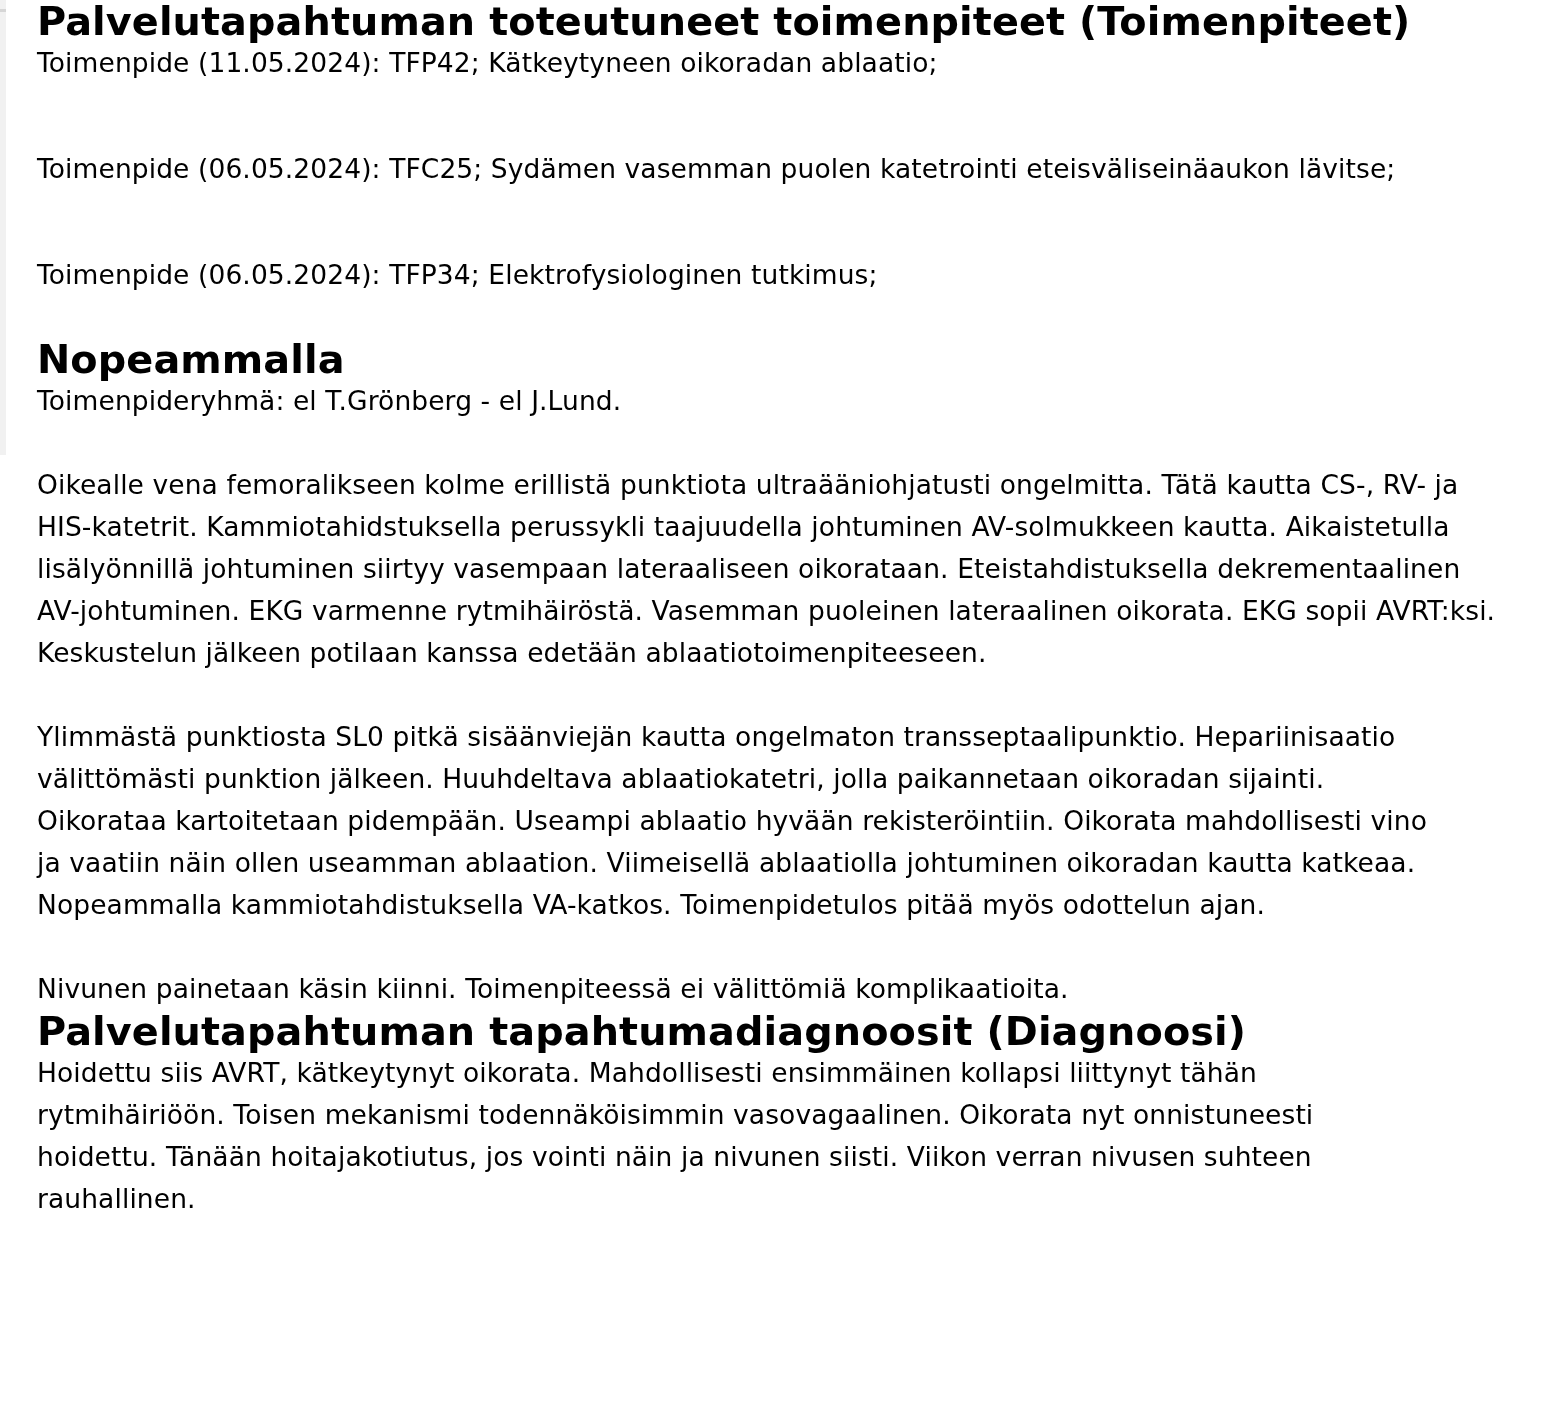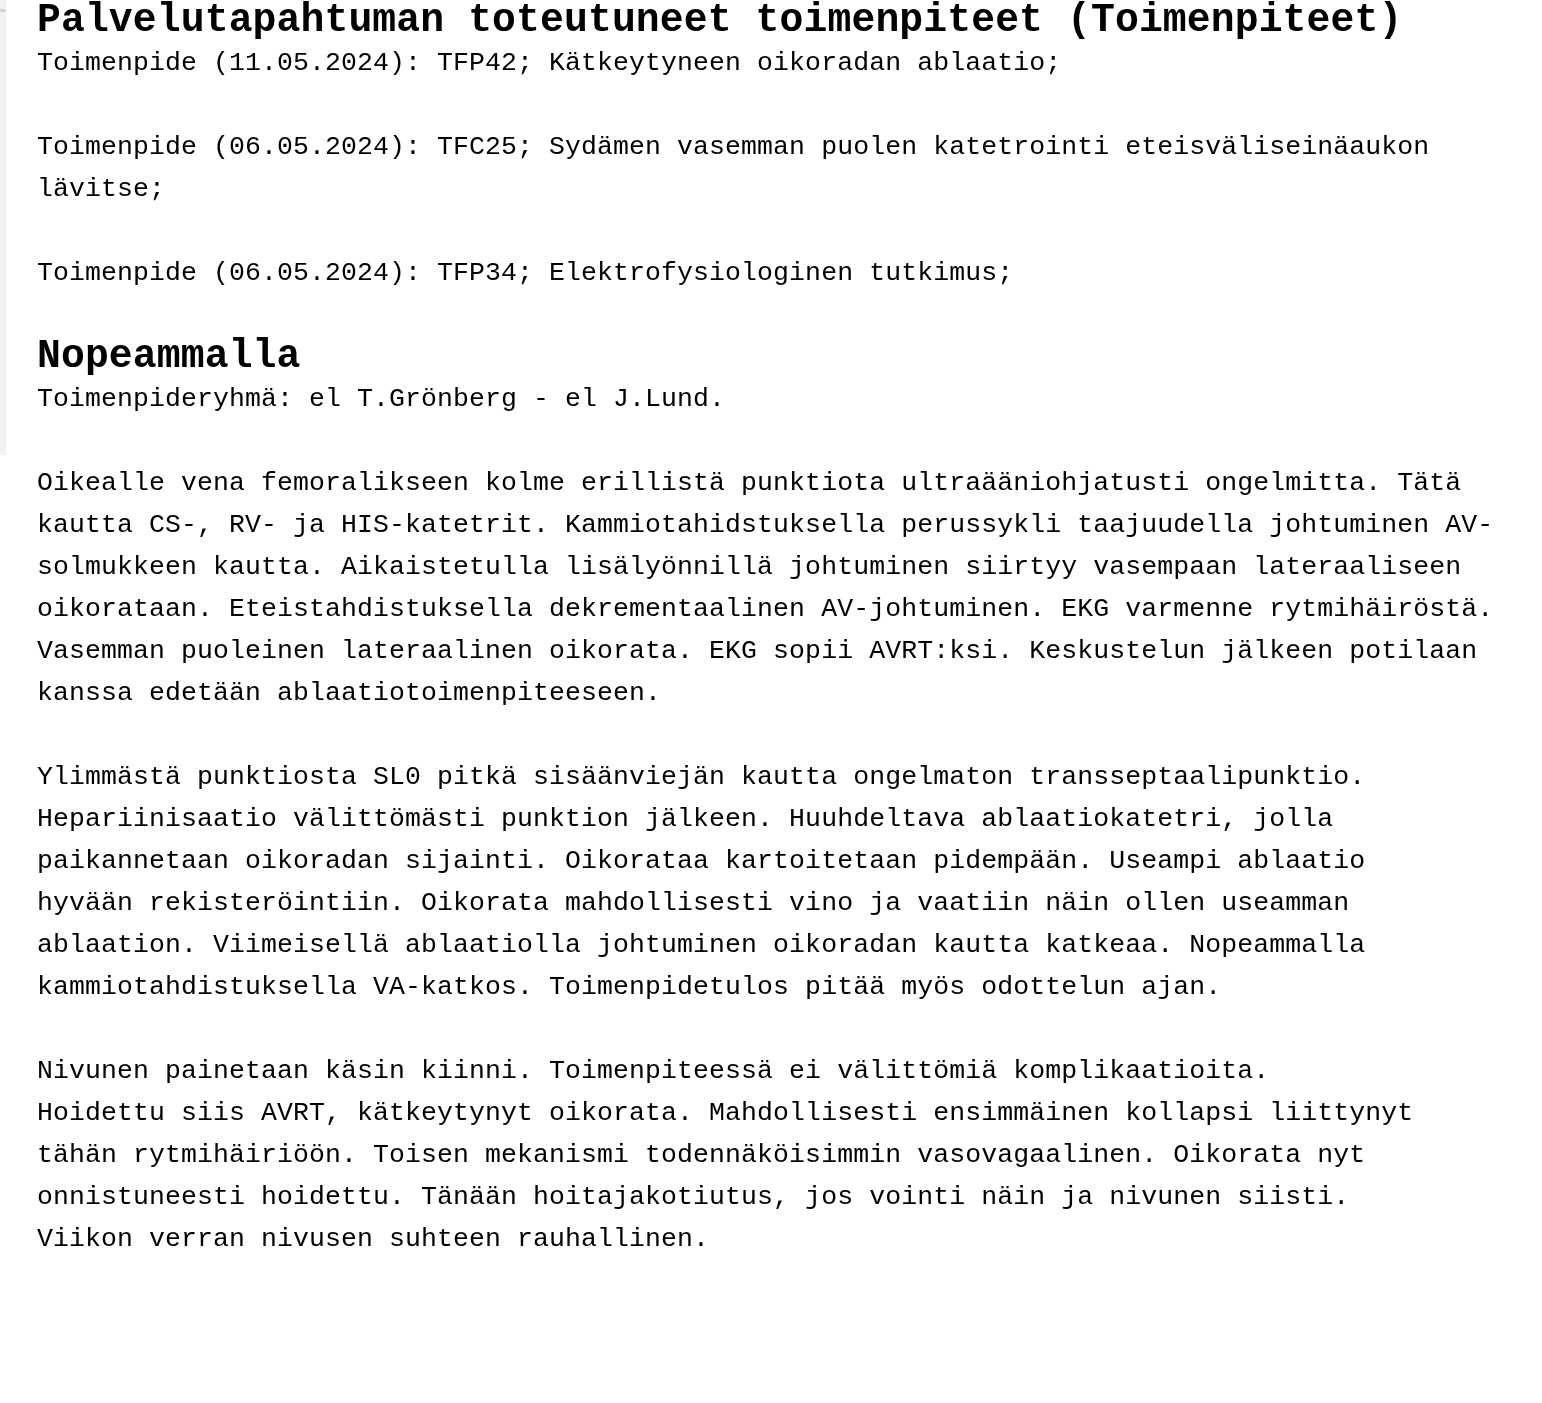--- a/index.html
+++ b/index.html
@@ -32,34 +32,33 @@
       background: #d6d6d6;
     }
     .doc {
       position: absolute;
       left: 37px;
       top: 0;
       width: 1470px;
       font-size: 26.5px;
       line-height: 42px;
       letter-spacing: 0.1px;
-      font-family: Liberation Mono, monospace;
     }
     .line, .heading, .para {
       margin: 0;
       white-space: normal;
     }
     .heading {
       font-weight: bold;
     }
     .blank {
       height: 42px;
     }
     .proc-list .item + .item {
-      margin-top: 42px;
+      margin-top: 64px;
     }
   </style>
 </head>
 <body>
 
 <div class="side-strip">
   <div class="tick"></div>
 </div>
 
 <main class="doc">
@@ -80,19 +79,20 @@
     <p class="line">Toimenpideryhmä: el T.Grönberg - el J.Lund.</p>
     <div class="blank"></div>
     <p class="para">Oikealle vena femoralikseen kolme erillistä punktiota ultraääniohjatusti ongelmitta. Tätä kautta CS-, RV- ja HIS-katetrit. Kammiotahidstuksella perussykli taajuudella johtuminen AV-solmukkeen kautta. Aikaistetulla lisälyönnillä johtuminen siirtyy vasempaan lateraaliseen oikorataan. Eteistahdistuksella dekrementaalinen AV-johtuminen. EKG varmenne rytmihäiröstä. Vasemman puoleinen lateraalinen oikorata. EKG sopii AVRT:ksi. Keskustelun jälkeen potilaan kanssa edetään ablaatiotoimenpiteeseen.</p>
     <div class="blank"></div>
     <p class="para" style="width:1410px">Ylimmästä punktiosta SL0 pitkä sisäänviejän kautta ongelmaton transseptaalipunktio. Hepariinisaatio välittömästi punktion jälkeen. Huuhdeltava ablaatiokatetri, jolla paikannetaan oikoradan sijainti. Oikorataa kartoitetaan pidempään. Useampi ablaatio hyvään rekisteröintiin. Oikorata mahdollisesti vino ja vaatiin näin ollen useamman ablaation. Viimeisellä ablaatiolla johtuminen oikoradan kautta katkeaa. Nopeammalla kammiotahdistuksella VA-katkos. Toimenpidetulos pitää myös odottelun ajan.</p>
     <div class="blank"></div>
     <p class="para">Nivunen painetaan käsin kiinni. Toimenpiteessä ei välittömiä komplikaatioita.</p>
   </section>
 
   <section>
+    <h2 class="heading line">Palvelutapahtuman tapahtumadiagnoosit (Diagnoosi)</h2>
   </section>
 
   <section>
     <p class="para" style="width:1400px">Hoidettu siis AVRT, kätkeytynyt oikorata. Mahdollisesti ensimmäinen kollapsi liittynyt tähän rytmihäiriöön. Toisen mekanismi todennäköisimmin vasovagaalinen. Oikorata nyt onnistuneesti hoidettu. Tänään hoitajakotiutus, jos vointi näin ja nivunen siisti. Viikon verran nivusen suhteen rauhallinen.</p>
   </section>
 
 </main>
 
 </body></html>

